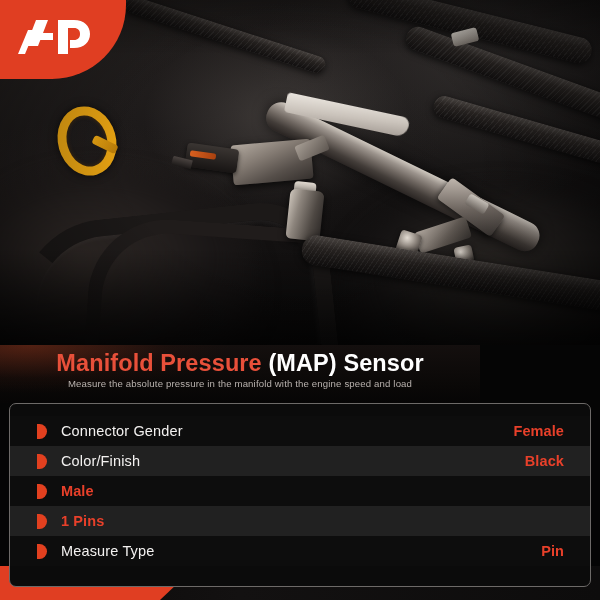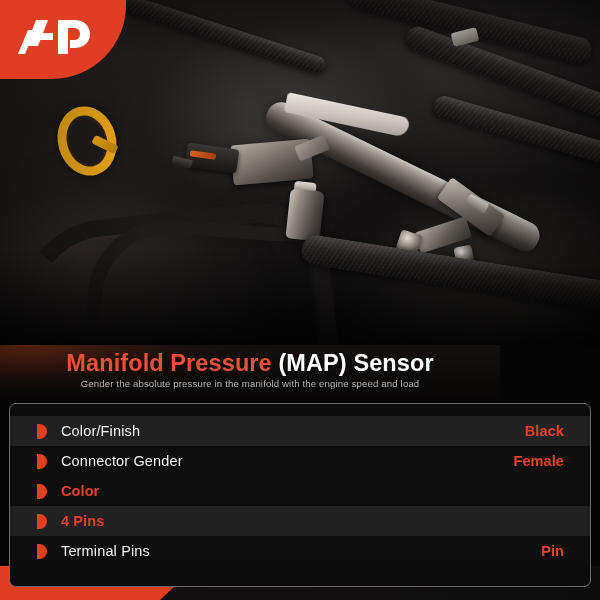--- a/index.html
+++ b/index.html
@@ -275,21 +275,20 @@
   
   .title-band {
     position: absolute;
     left: 0; top: 345px;
     width: 480px;
     height: 58px;
     background:
       radial-gradient(ellipse 250px 60px at 6% 0%, rgba(170,58,26,0.42) 0%, rgba(90,28,12,0.12) 55%, rgba(0,0,0,0) 80%),
       linear-gradient(180deg, #140f0e 0%, #0a0807 70%, #060505 100%);
     z-index: 4;
-    padding-left: 20px;
   }
   .title {
     position: absolute;
     left: 0; right: 0;
     top: 6px;
     text-align: center;
     font-size: 23.5px;
     font-weight: bold;
     letter-spacing: 0.1px;
     line-height: 1.1;
@@ -434,51 +433,51 @@
         <polygon points="22,4 34,4 24,30 12,30"></polygon>
         <rect x="17" y="17" width="22" height="7"></rect>
         <path d="M44,4 L60,4 C70,4 76,10 76,18 C76,26 70,32 60,32 L56,32 L56,24 L60,24
                  C64,24 66,21.5 66,18 C66,14.5 64,12 60,12 L54,12 L54,38 L44,38 Z"></path>
       </g>
     </svg>
   </div>
 
   <div class="title-band">
     <div class="title"><span class="t-red">Manifold Pressure</span><span class="t-white"> </span><span class="t-white">(MAP) Sensor</span></div>
-    <div class="subtitle">Gender the absolute pressure in the manifold with the engine speed and load</div>
+    <div class="subtitle">Measure the absolute pressure in the manifold with the engine speed and load</div>
   </div>
 
   <div class="spec-panel">
     <div class="spec-inner">
+
+      <div class="spec-row odd">
+        <span class="spec-bullet"></span>
+        <span class="spec-label">Connector Gender</span>
+        <span class="spec-value">Female</span>
+      </div>
 
       <div class="spec-row even">
         <span class="spec-bullet"></span>
         <span class="spec-label">Color/Finish</span>
         <span class="spec-value">Black</span>
       </div>
 
       <div class="spec-row odd">
         <span class="spec-bullet"></span>
-        <span class="spec-label">Connector Gender</span>
-        <span class="spec-value">Female</span>
+        <span class="spec-value">Male</span>
+      </div>
+
+      <div class="spec-row even">
+        <span class="spec-bullet"></span>
+        <span class="spec-value">1 Pins</span>
       </div>
 
       <div class="spec-row odd">
         <span class="spec-bullet"></span>
-        <span class="spec-value">Color</span>
-      </div>
-
-      <div class="spec-row even">
-        <span class="spec-bullet"></span>
-        <span class="spec-value">4 Pins</span>
-      </div>
-
-      <div class="spec-row odd">
-        <span class="spec-bullet"></span>
-        <span class="spec-label">Terminal Pins</span>
+        <span class="spec-label">Measure Type</span>
         <span class="spec-value">Pin</span>
       </div>
 
     </div>
   </div>
 
   <div class="bottom-strip"></div>
   <div class="bottom-accent"></div>
 
 </div>

